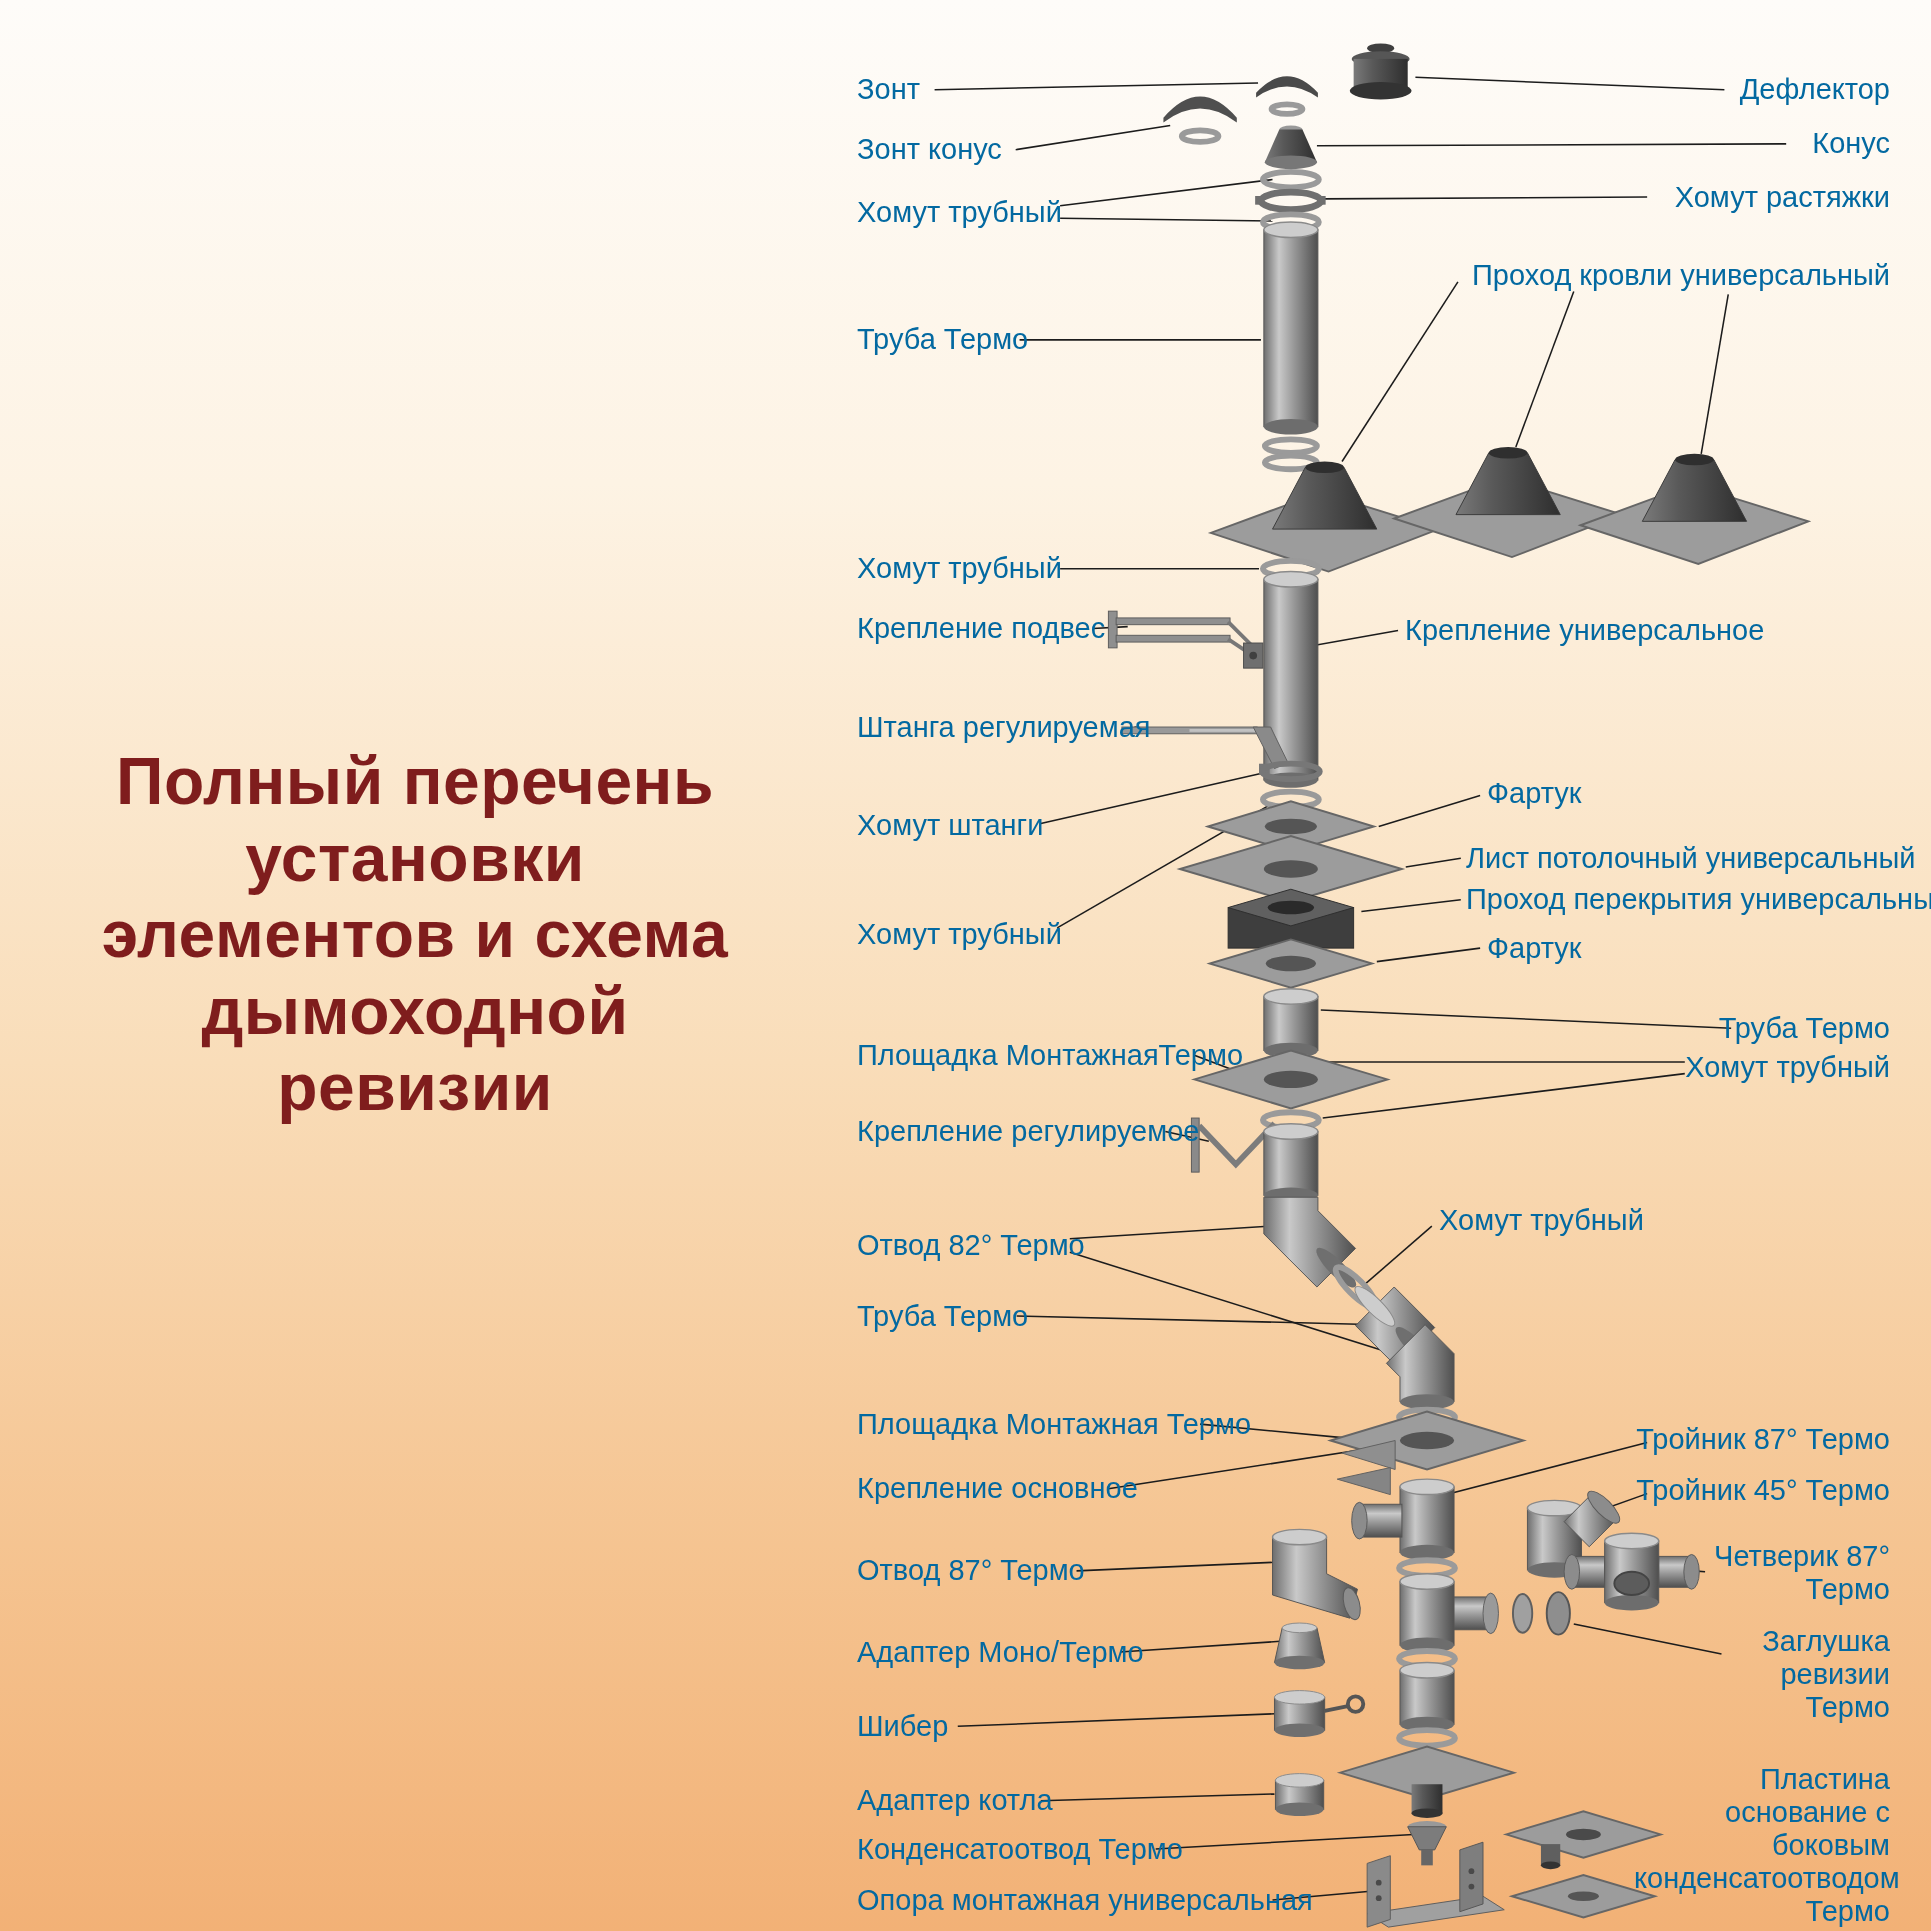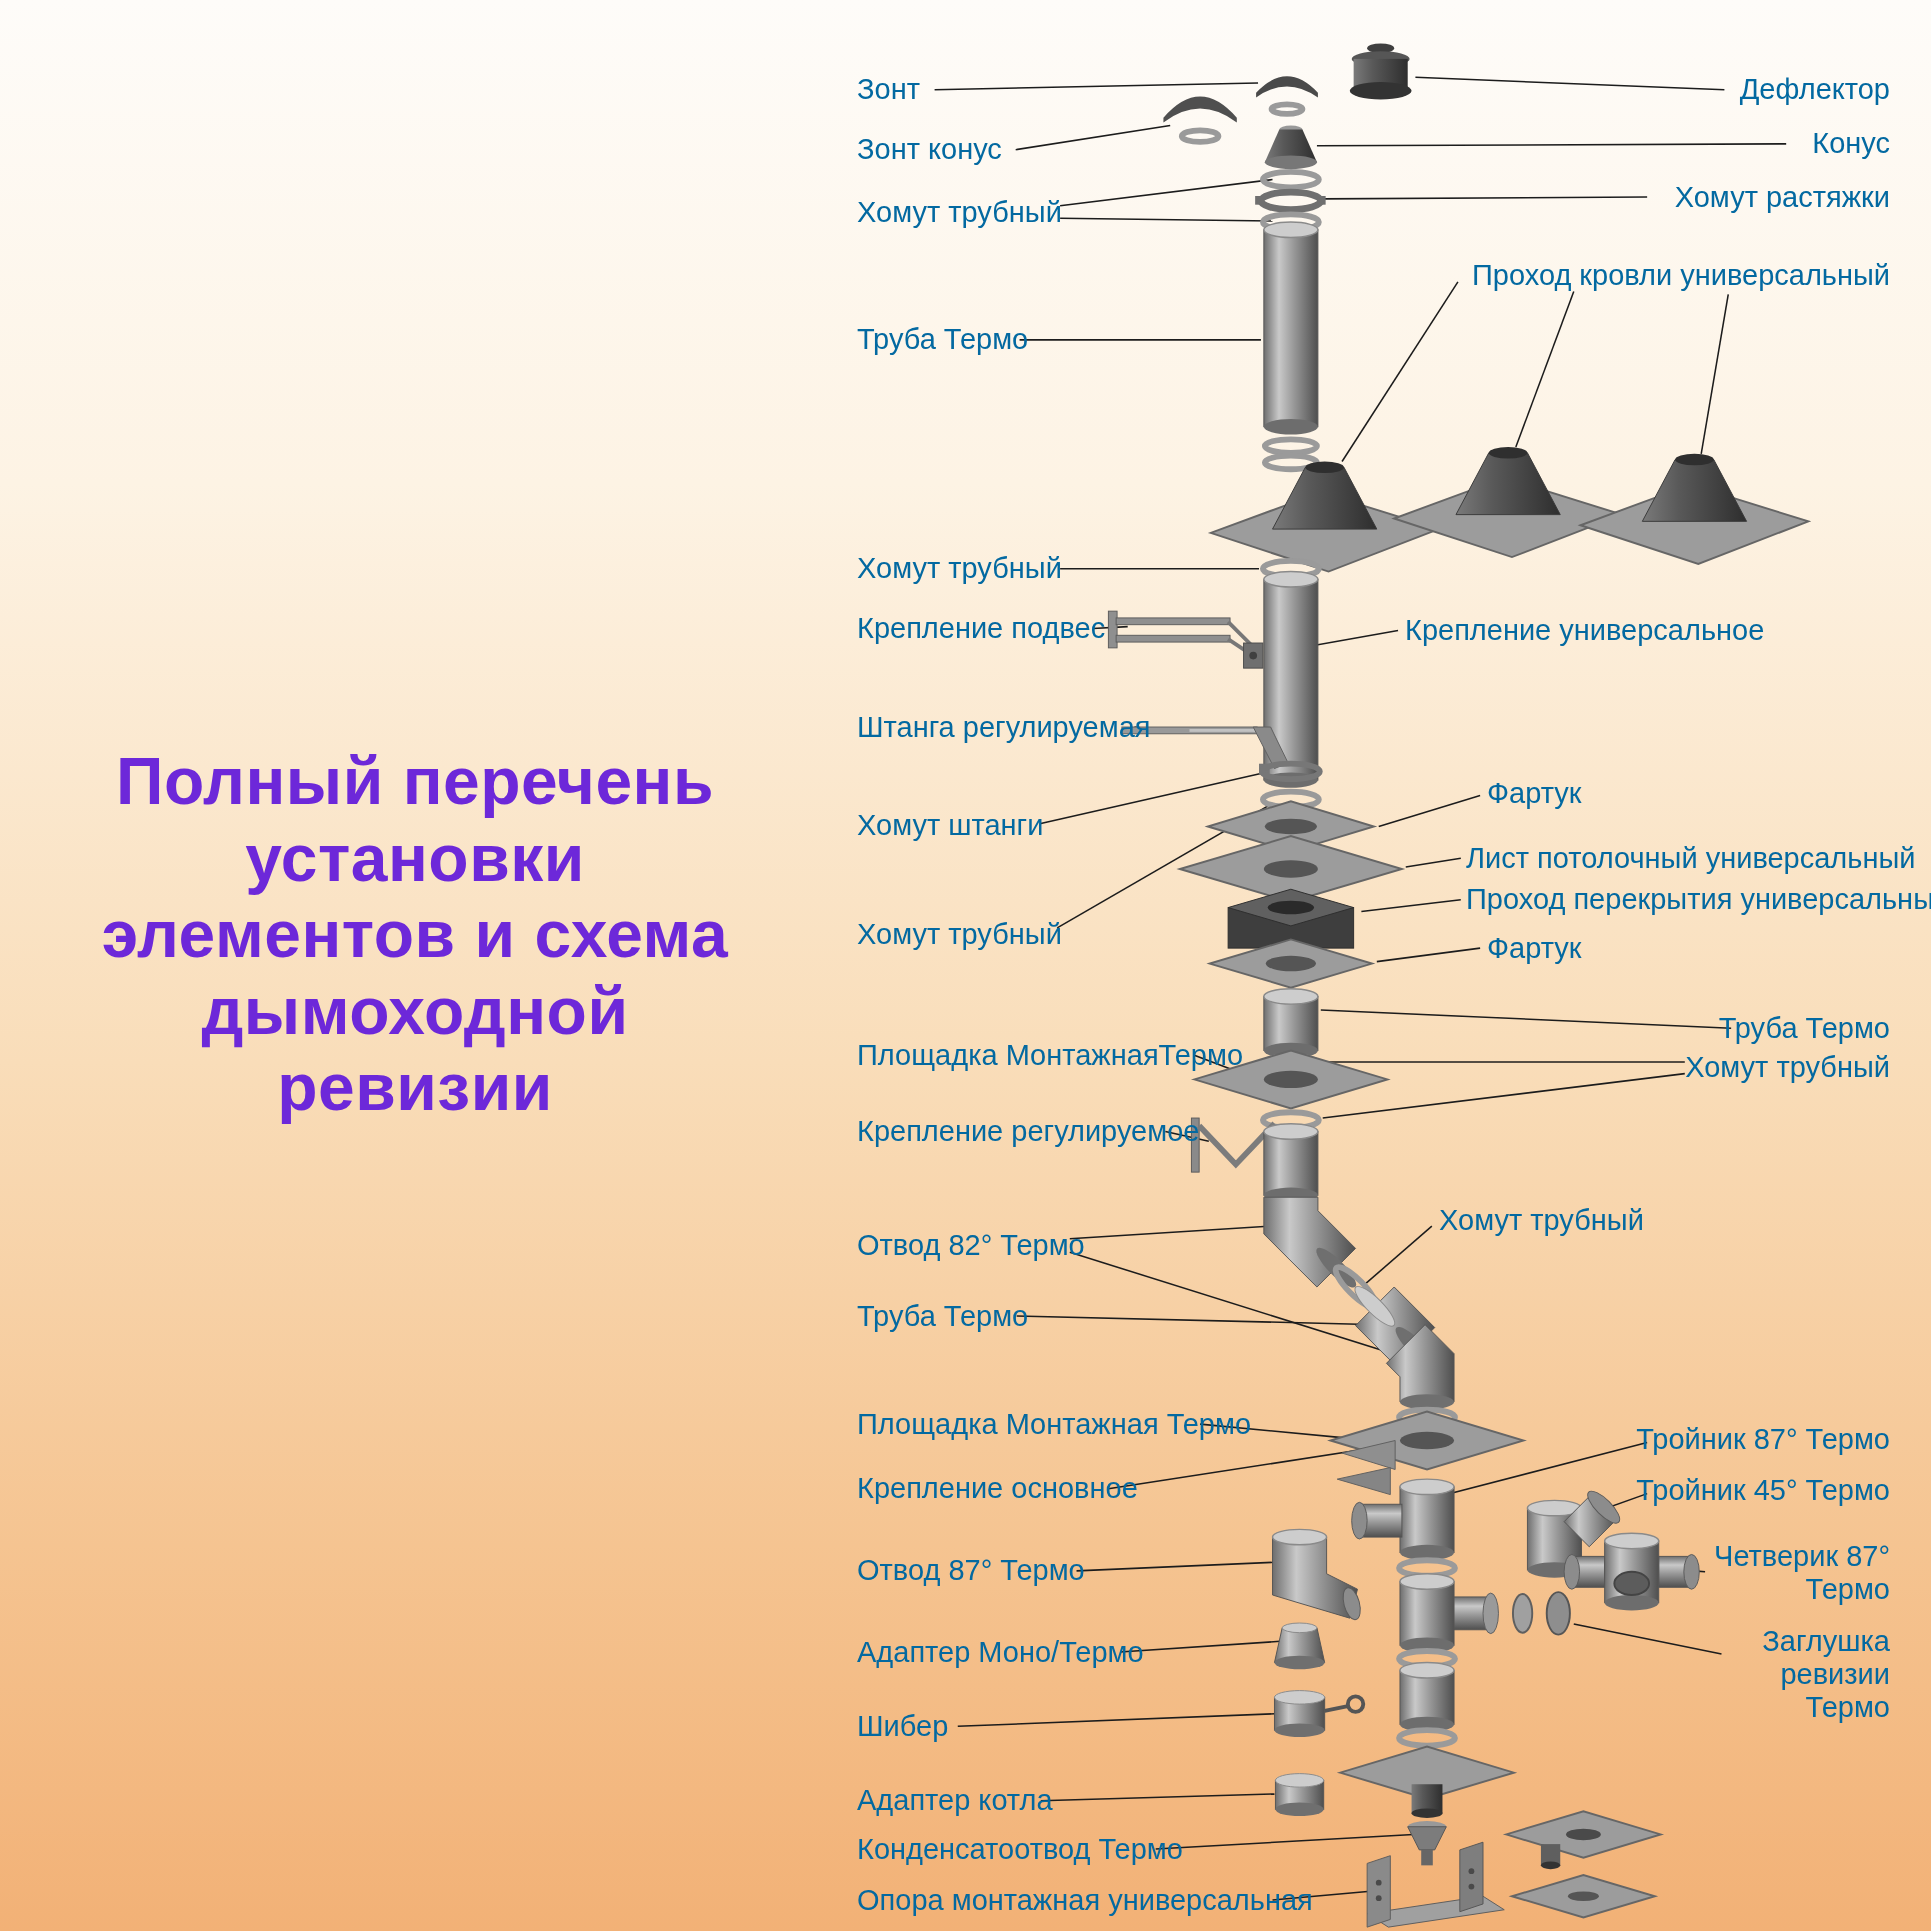--- a/index.html
+++ b/index.html
@@ -5,21 +5,21 @@
   html,body{margin:0;padding:0;}
   body{
     width:1931px;height:1931px;position:relative;overflow:hidden;
     font-family:"Liberation Sans","DejaVu Sans",sans-serif;
     background:linear-gradient(180deg,#fefcf9 0%,#fdf3e4 25%,#f9ddb9 55%,#f5c491 80%,#f2b176 100%);
   }
   .stage{position:absolute;left:0;top:0;width:1931px;height:1931px;}
   svg.diagram{position:absolute;left:0;top:0;}
   .title{
     position:absolute;left:53px;top:743px;width:724px;text-align:center;
-    color:#6d28d9;font-weight:bold;font-size:66px;line-height:1.16;letter-spacing:0.5px;
+    color:#7f1d1d;font-weight:bold;font-size:66px;line-height:1.16;letter-spacing:0.5px;
   }
   .lbl{
     position:absolute;font-size:29px;line-height:33px;color:#0369a1;white-space:nowrap;
   }
   .lbl.r{text-align:right;right:41px;}
   .lbl.wrap{white-space:normal;}
   .ld{stroke:#1c1c1c;stroke-width:1.6;}
   .ring{fill:none;stroke:#9a9a9a;stroke-width:6;}
   .plate{fill:#9c9c9c;stroke:#666;stroke-width:2;}
   .hole{fill:#555;}
@@ -363,20 +363,21 @@
   <div class="lbl r" style="top:73px">Дефлектор</div>
   <div class="lbl r" style="top:127px">Конус</div>
   <div class="lbl r" style="top:181px">Хомут растяжки</div>
   <div class="lbl r" style="top:259px">Проход кровли универсальный</div>
   <div class="lbl r" style="top:1012px">Труба Термо</div>
   <div class="lbl r" style="top:1051px">Хомут трубный</div>
   <div class="lbl r" style="top:1423px">Тройник 87° Термо</div>
   <div class="lbl r" style="top:1474px">Тройник 45° Термо</div>
   <div class="lbl r wrap" style="top:1540px;width:193px">Четверик 87° Термо</div>
   <div class="lbl r wrap" style="top:1625px;width:188px">Заглушка ревизии Термо</div>
+  <div class="lbl r wrap" style="top:1763px;width:256px">Пластина основание с боковым конденсатоотводом Термо</div>
 
   <div class="lbl" style="left:1405px;top:614px">Крепление универсальное</div>
   <div class="lbl" style="left:1487px;top:777px">Фартук</div>
   <div class="lbl" style="left:1466px;top:842px">Лист потолочный универсальный</div>
   <div class="lbl" style="left:1466px;top:883px">Проход перекрытия универсальный</div>
   <div class="lbl" style="left:1487px;top:932px">Фартук</div>
   <div class="lbl" style="left:1439px;top:1204px">Хомут трубный</div>
 
 </div>
 

